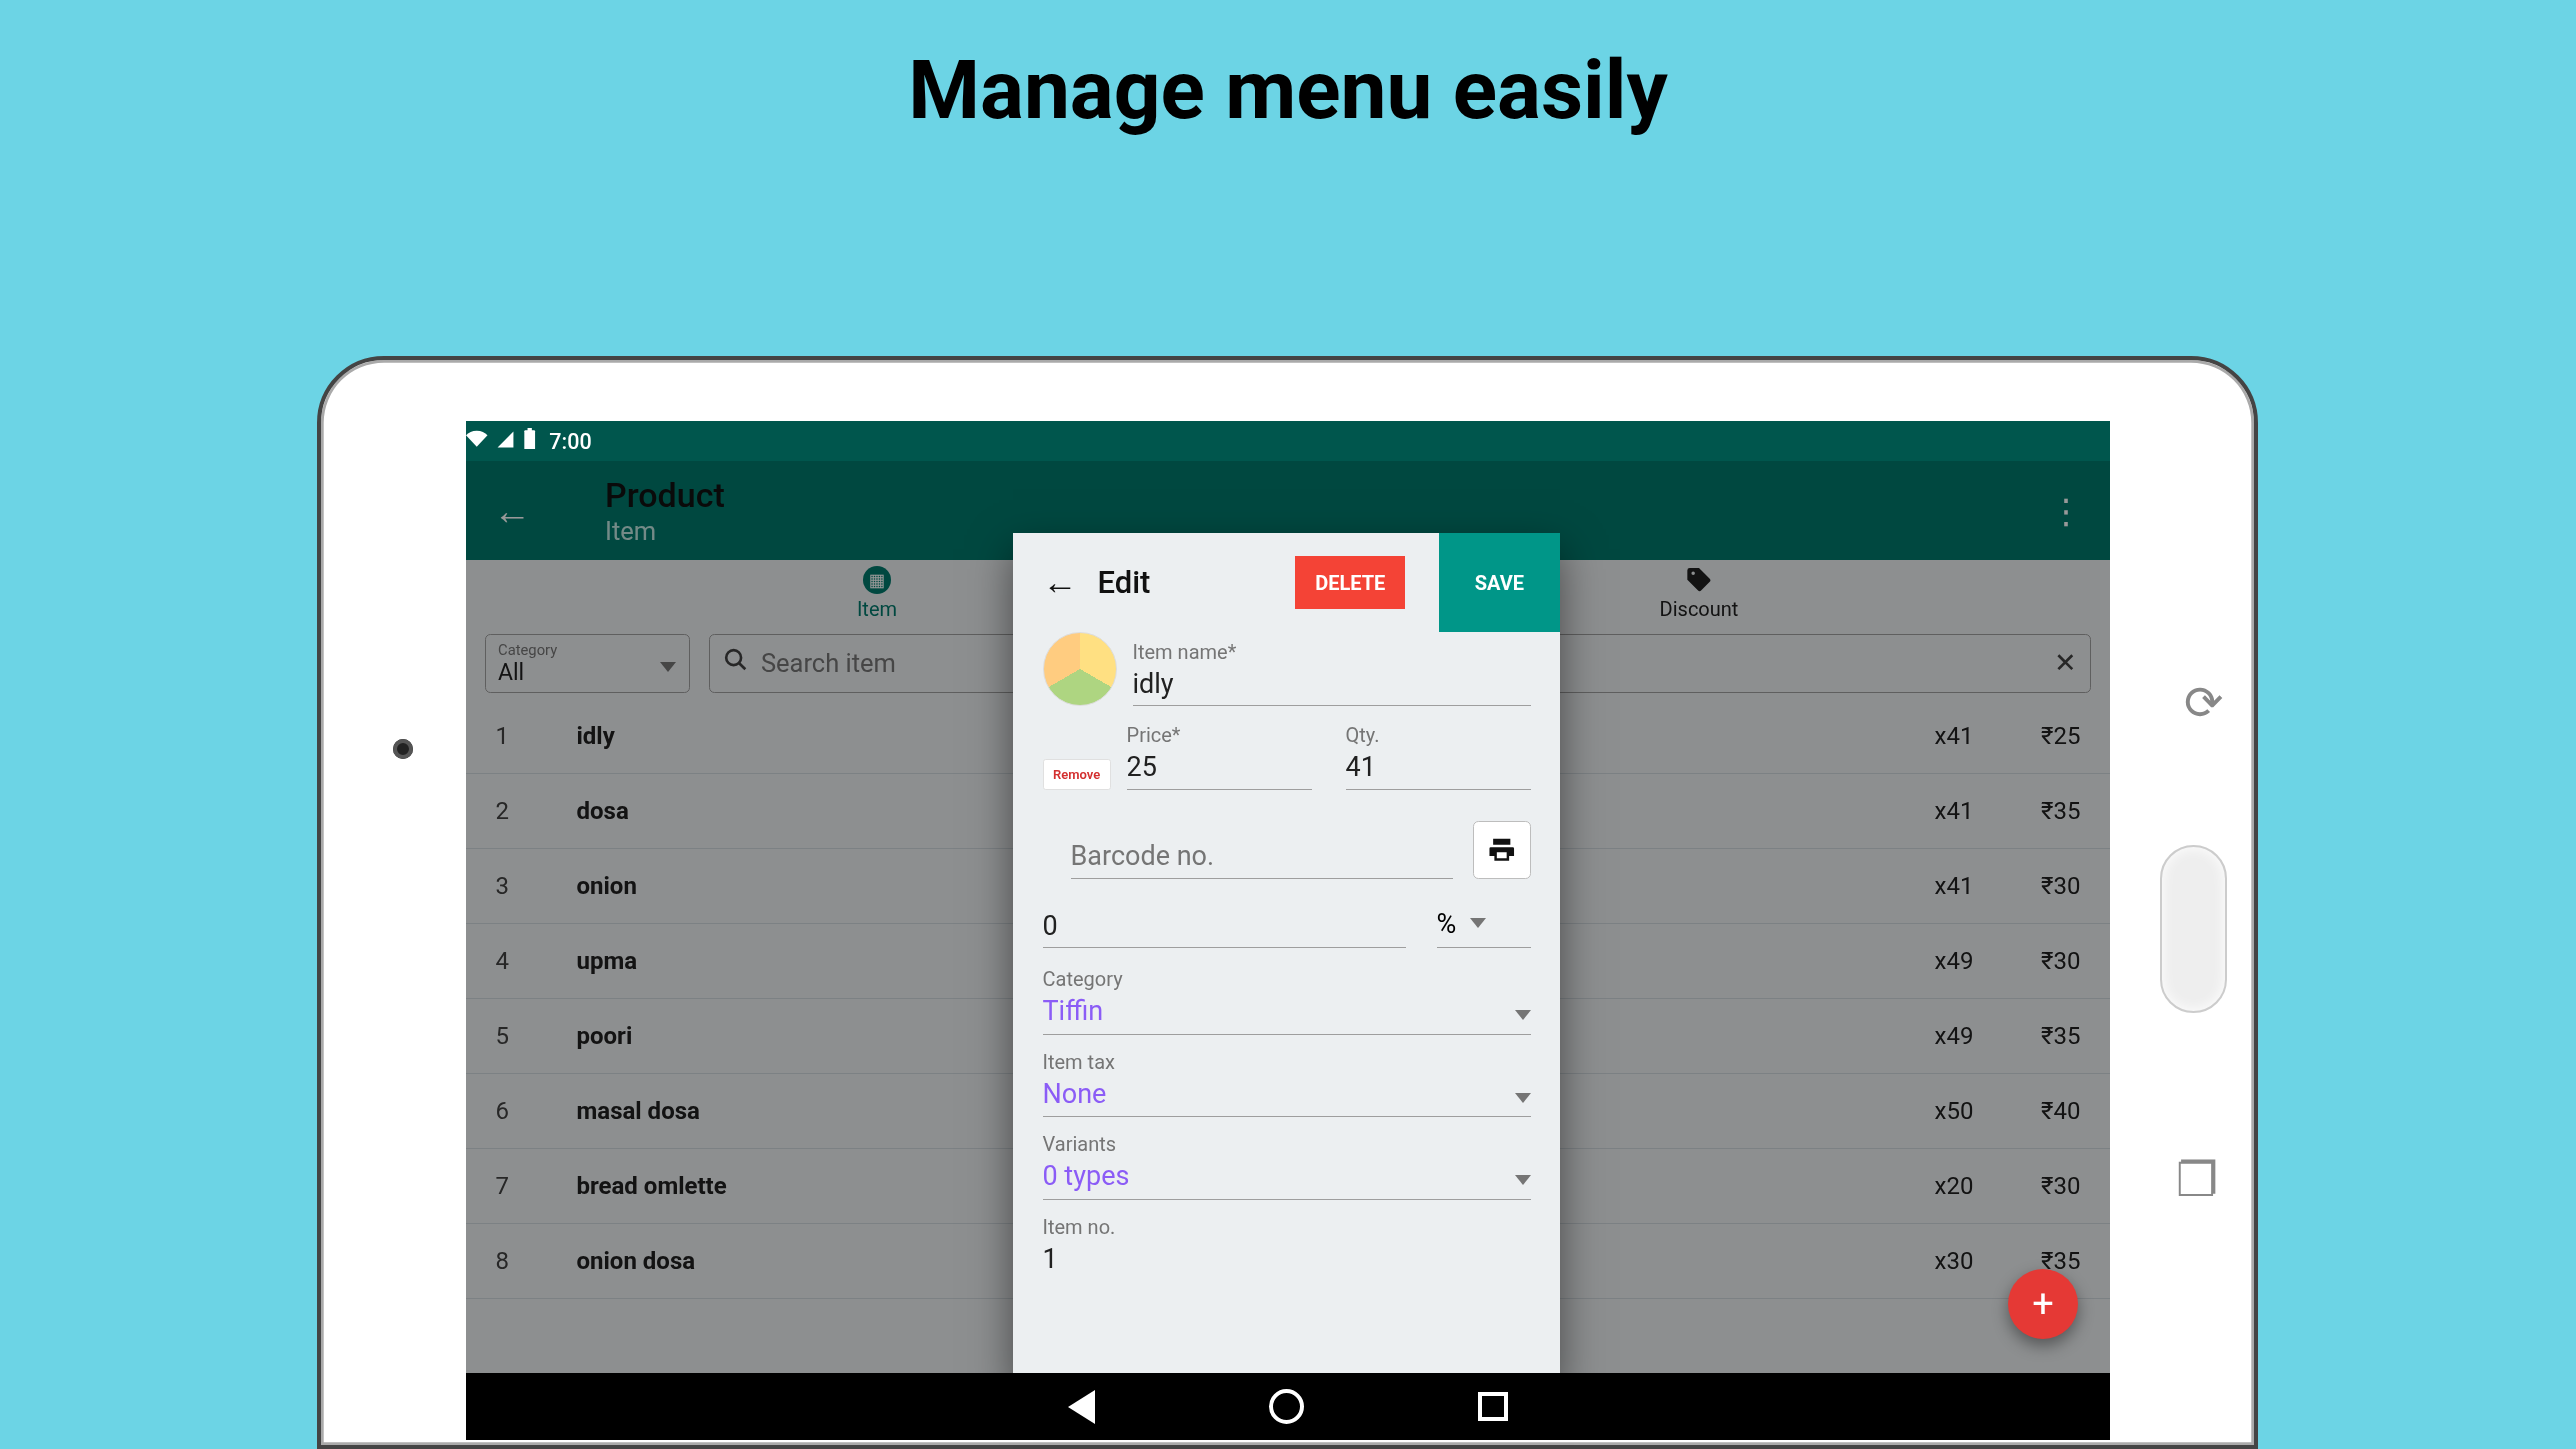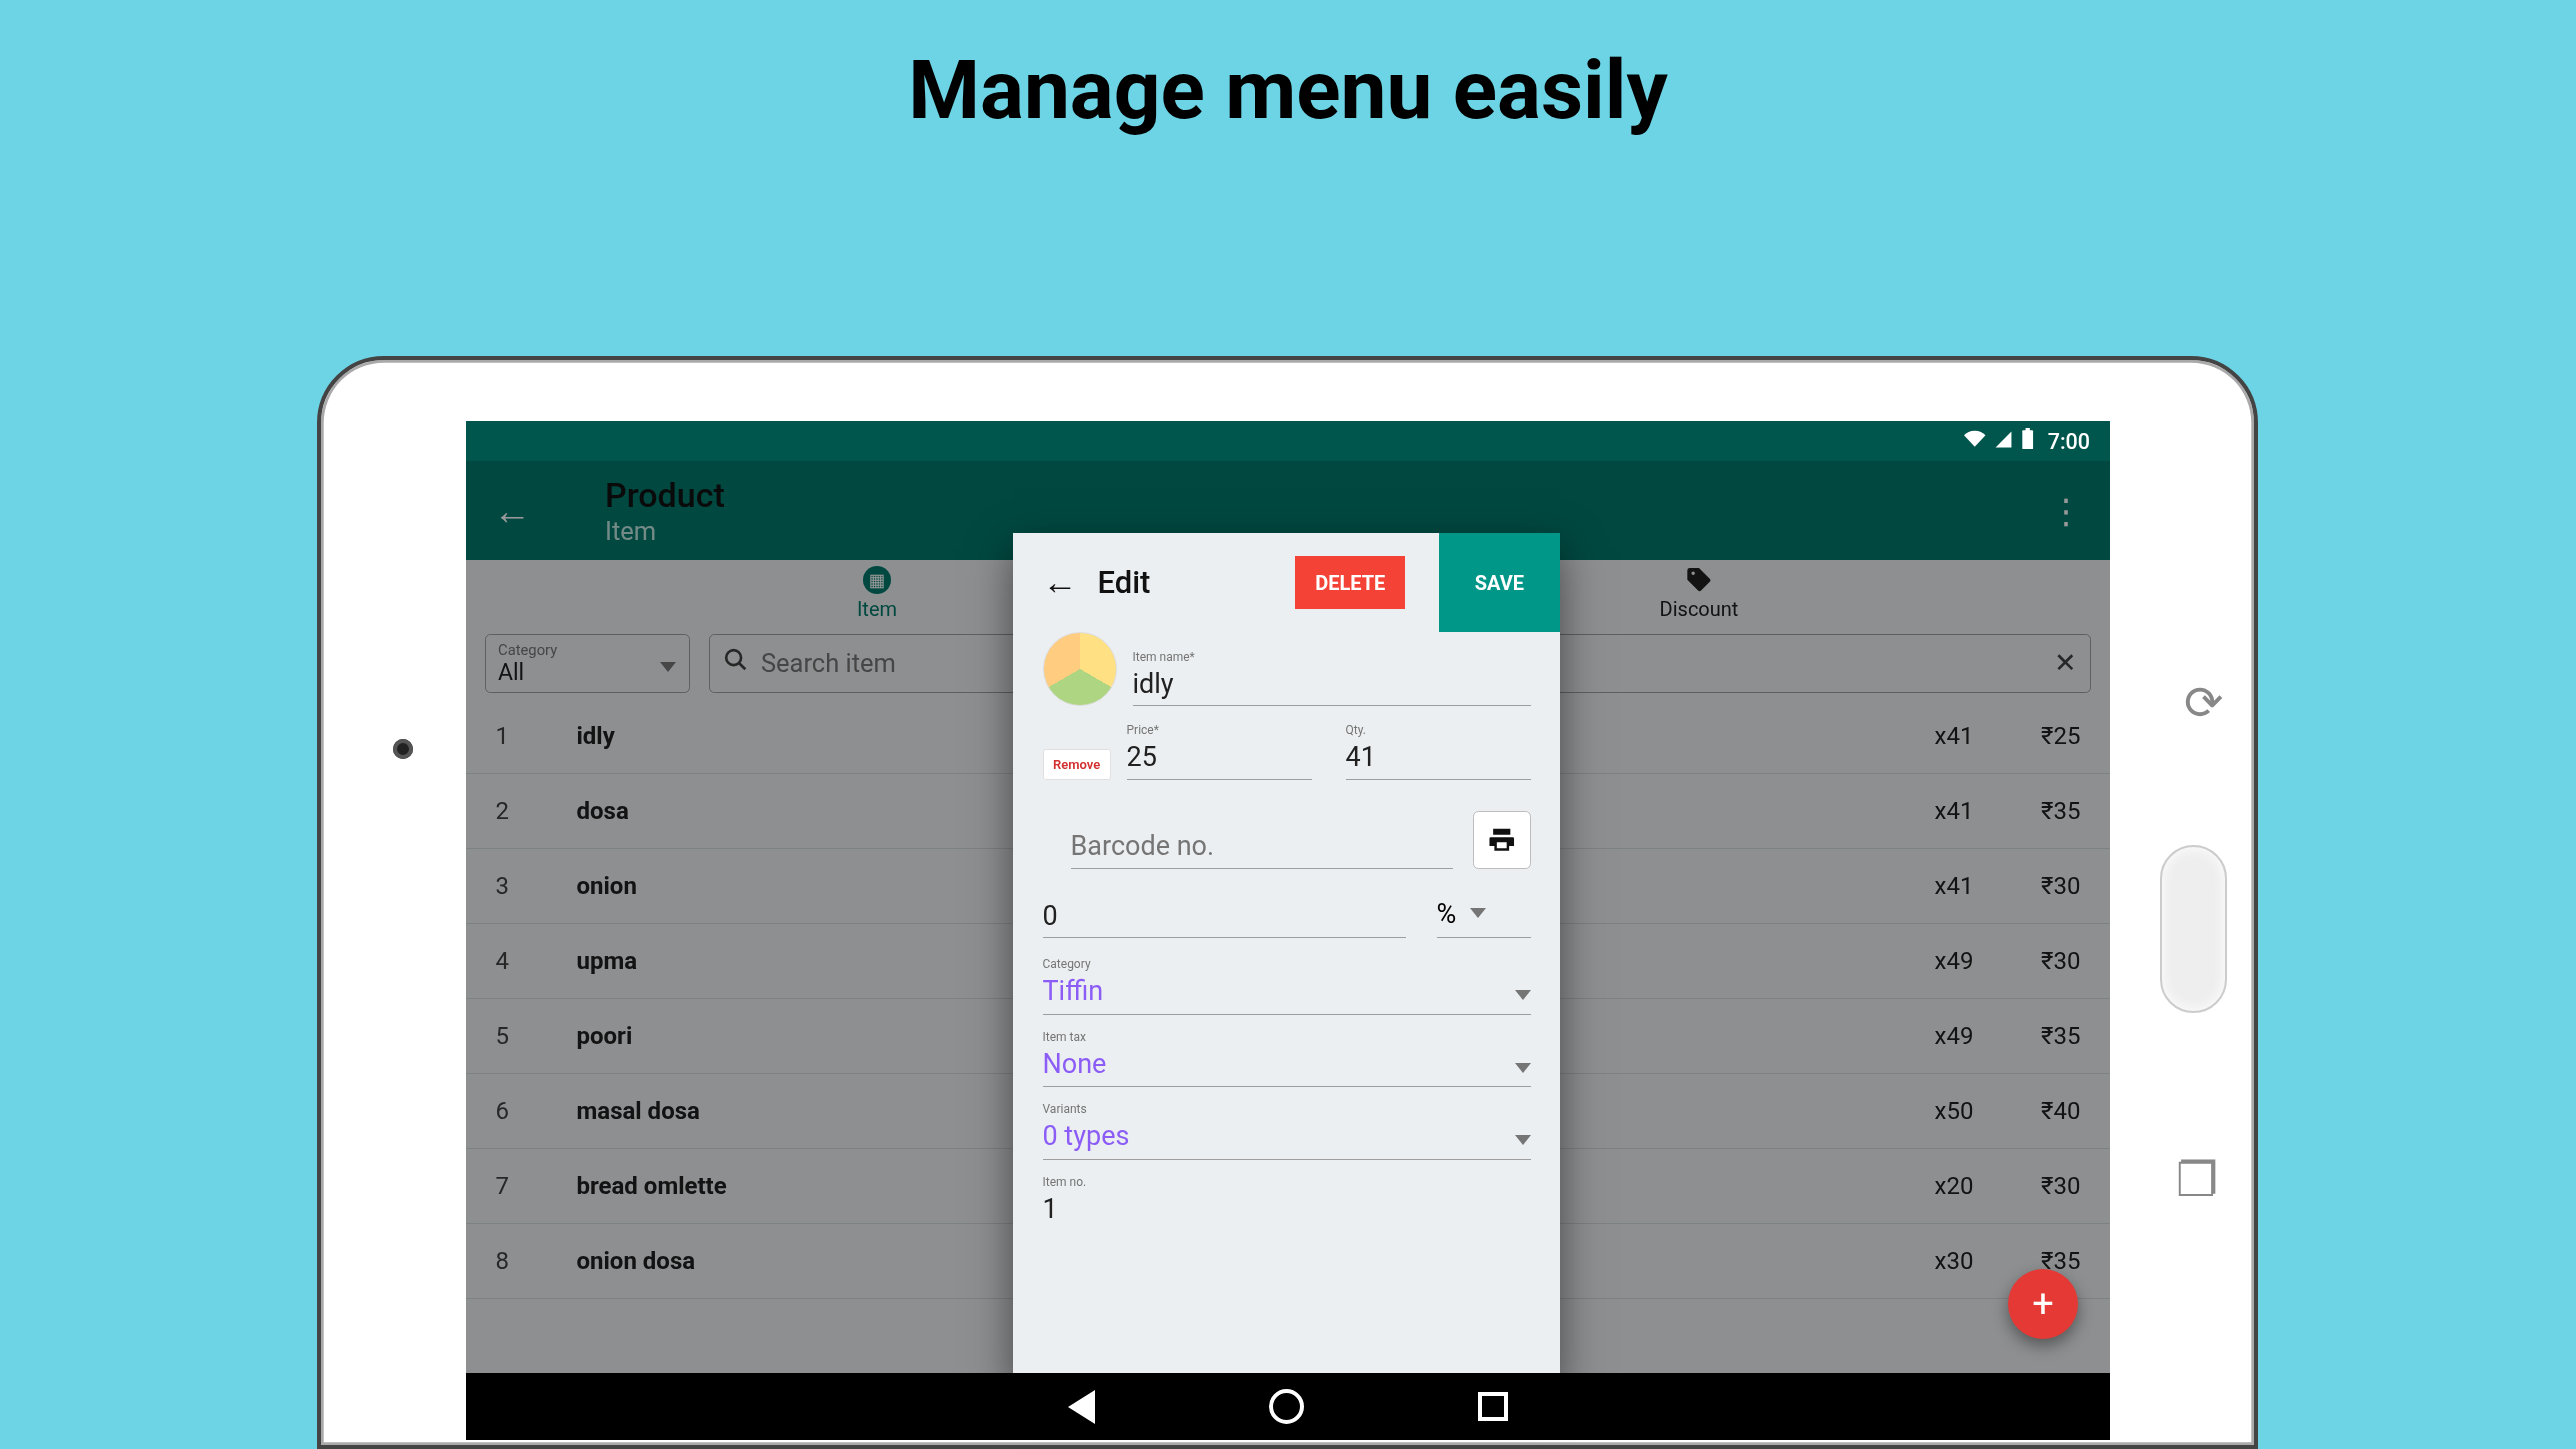--- a/index.html
+++ b/index.html
@@ -39,21 +39,21 @@
     color:#888; font-size:47px;
   }
 
   .screen {
     position:absolute; left:466px; top:421px;
     width:1644px; height:1019px;
     background:#000;
   }
   .status-bar {
     height:40px; background:#00564d;
-    display:flex; justify-content:flex-end; align-items:center;
+    display:flex; align-items:center;
     padding-right:20px; color:#fff; font-size:21.5px; gap:8px;
   }
   .status-bar .time { margin-left:5.4px; font-weight:500;}
   .sb-icon { display:inline-block; }
 
   .app-body { position:relative; height:calc(100% - 40px - 67px); }
   .app-bar {
     height:99px; background:#00796b;
     display:flex; align-items:center; padding:0 27px;
     color:#fff;
@@ -137,21 +137,21 @@
     font-size:20px; padding:14.8px 20px; border:none;
   }
   .modal-header .msave {
     background:#009688; color:#ffffff; font-weight:700;
     font-size:20px; padding:29.5px 36px; border:none;
     align-self:stretch; margin:0px -16px 0px 13.4px;
   }
   .msave{ color:#00332c;}
   .modal-body { flex:1; padding:0 29.5px 0 29.5px; overflow:hidden; }
 
-  .field-label { font-size:12px; color:#757575; margin-top:6.7px;}
+  .field-label { font-size:20px; color:#757575; margin-top:6.7px;}
   .underline-input {
     width:100%; border:none; border-bottom:1.3px solid #9e9e9e;
     background:transparent; font-size:27px; color:#212121;
     padding:4px 0 5.4px 0; outline:none;
   }
   .row-top { display:flex; gap:16px; align-items:flex-end;}
   .avatar {
     width:74px; height:74px; border-radius:50%; background:#fff;
     border:1.3px solid #ddd; flex-shrink:0;
     background:conic-gradient(#ffe082 0 120deg,#aed581 120deg 240deg,#ffcc80 240deg 360deg);

